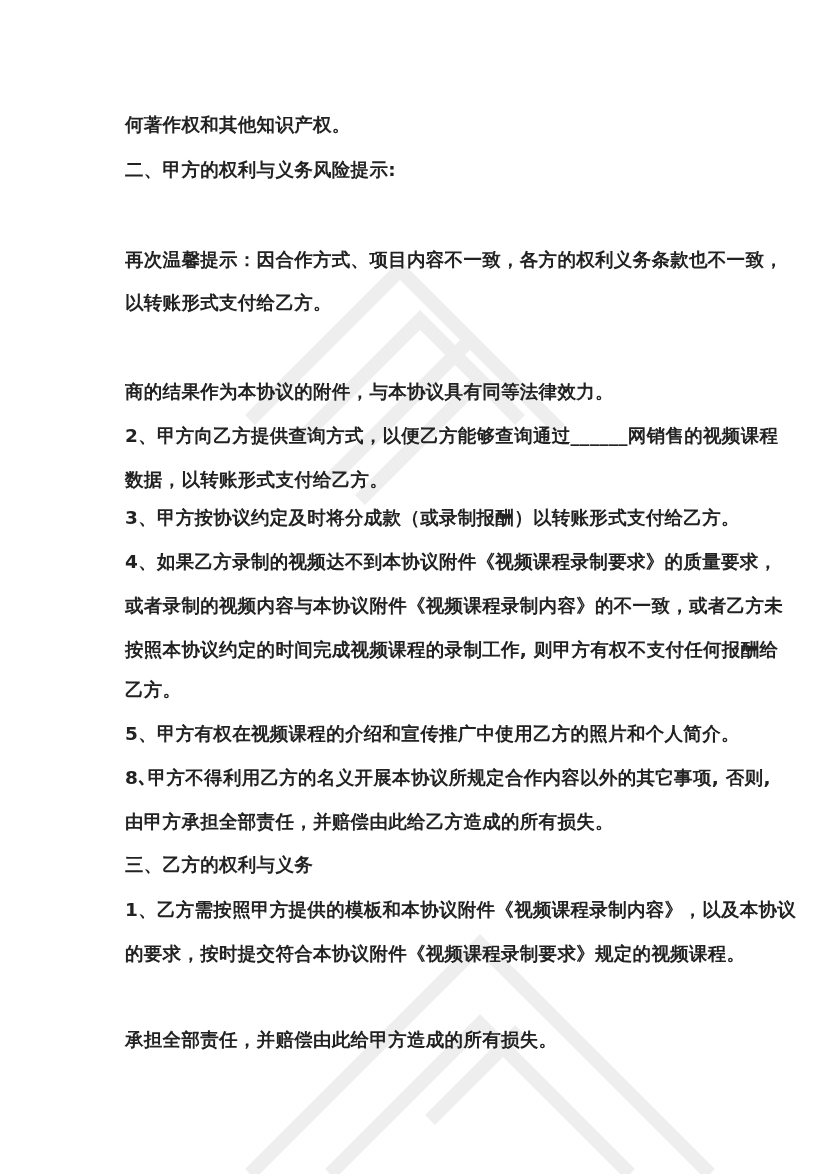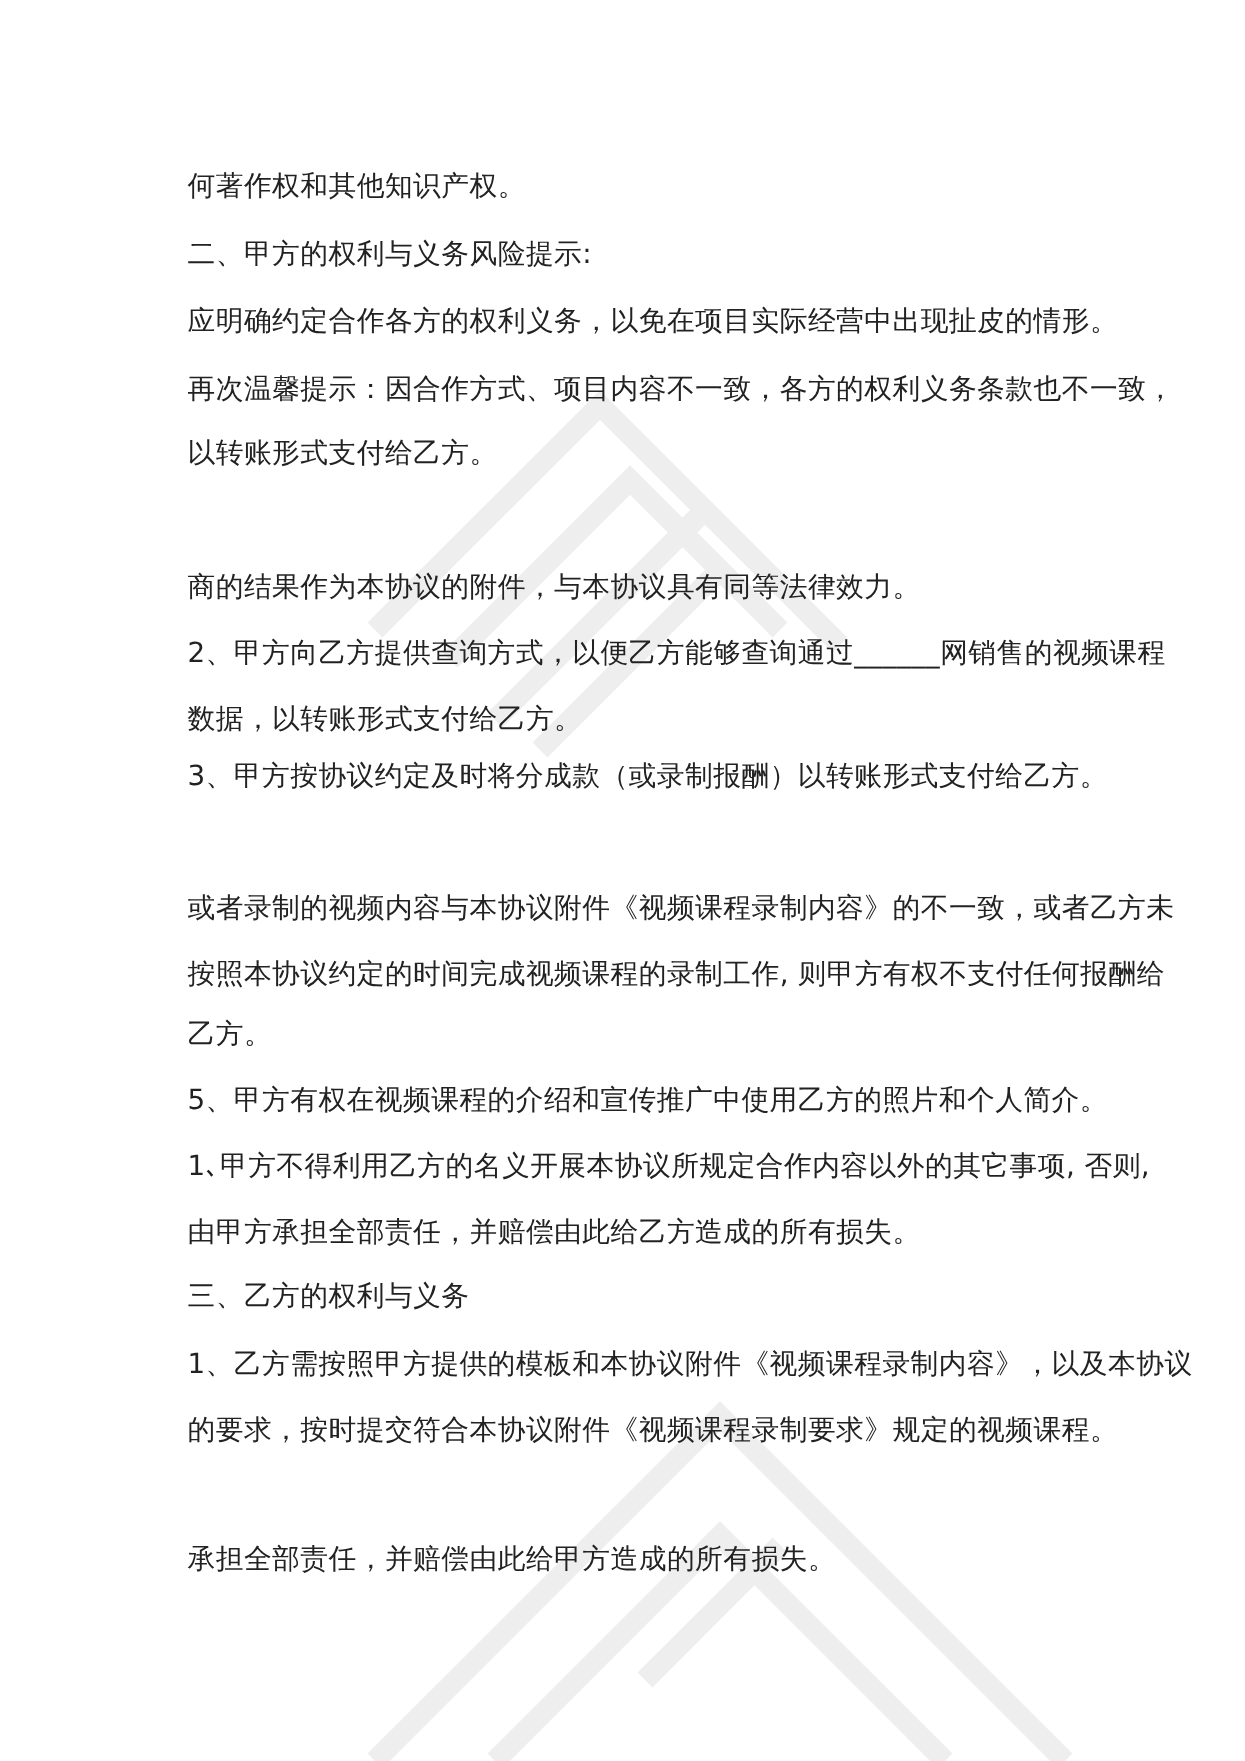--- a/index.html
+++ b/index.html
@@ -1,18 +1,18 @@
 <!DOCTYPE html>
 <html><head>
 <meta charset="utf-8">
 <style>
   html, body { margin: 0; padding: 0; background: #ffffff; }
   body { width: 830px; height: 1174px; position: relative; overflow: hidden;
          font-family: "DejaVu Sans", "Liberation Sans", sans-serif; color: #222222; }
-  .page { position: absolute; left: 0; top: 0; width: 830px; height: 854px; }
+  .page { position: absolute; left: 0; top: 0; width: 830px; height: 854px; font-weight: bold; }
   .line { position: absolute; left: 125px; font-size: 18.5px; line-height: 24px;
           white-space: nowrap; letter-spacing: 0.3px; }
   .wm { position: absolute; pointer-events: none; }
 </style>
 </head>
 <body>
 
 <div class="page">
 
   <svg class="wm" width="830" height="1174" viewBox="0 0 830 1174" style="left:0;top:0;">
@@ -22,30 +22,30 @@
       <line x1="330" y1="480" x2="470" y2="340"></line>
       <line x1="360" y1="500" x2="480" y2="380"></line>
       <polyline points="250,1174 480,944 710,1174"></polyline>
       <polyline points="330,1174 480,1024 630,1174"></polyline>
       <line x1="430" y1="1120" x2="520" y2="1030"></line>
     </g>
   </svg>
 
   <div class="line" style="top:113px">何著作权和其他知识产权。</div>
   <div class="line" style="top:158px">二、甲方的权利与义务风险提示:</div>
-  <div class="line" style="top:203px">应明确约定合作各方的权利义务，以免在项目实际经营中出现扯皮的情形。</div>
   <div class="line" style="top:248px">再次温馨提示：因合作方式、项目内容不一致，各方的权利义务条款也不一致，</div>
   <div class="line" style="top:291px">以转账形式支付给乙方。</div>
   <div class="line" style="top:380px">商的结果作为本协议的附件，与本协议具有同等法律效力。</div>
   <div class="line" style="top:424px">2、甲方向乙方提供查询方式，以便乙方能够查询通过______网销售的视频课程</div>
   <div class="line" style="top:468px">数据，以转账形式支付给乙方。</div>
   <div class="line" style="top:506px">3、甲方按协议约定及时将分成款（或录制报酬）以转账形式支付给乙方。</div>
+  <div class="line" style="top:550px">4、如果乙方录制的视频达不到本协议附件《视频课程录制要求》的质量要求，</div>
   <div class="line" style="top:594px">或者录制的视频内容与本协议附件《视频课程录制内容》的不一致，或者乙方未</div>
   <div class="line" style="top:638px">按照本协议约定的时间完成视频课程的录制工作, 则甲方有权不支付任何报酬给</div>
   <div class="line" style="top:678px">乙方。</div>
   <div class="line" style="top:722px">5、甲方有权在视频课程的介绍和宣传推广中使用乙方的照片和个人简介。</div>
-  <div class="line" style="top:766px">1､甲方不得利用乙方的名义开展本协议所规定合作内容以外的其它事项, 否则,</div>
+  <div class="line" style="top:766px">8､甲方不得利用乙方的名义开展本协议所规定合作内容以外的其它事项, 否则,</div>
   <div class="line" style="top:853px">三、乙方的权利与义务</div>
   <div class="line" style="top:810px">由甲方承担全部责任，并赔偿由此给乙方造成的所有损失。</div>
   <div class="line" style="top:898px">1、乙方需按照甲方提供的模板和本协议附件《视频课程录制内容》，以及本协议</div>
   <div class="line" style="top:942px">的要求，按时提交符合本协议附件《视频课程录制要求》规定的视频课程。</div>
   <div class="line" style="top:1028px">承担全部责任，并赔偿由此给甲方造成的所有损失。</div>
 </div>
 
 </body></html>

